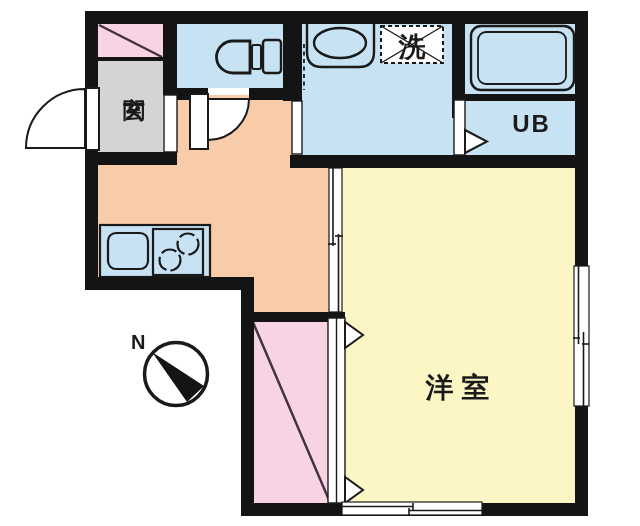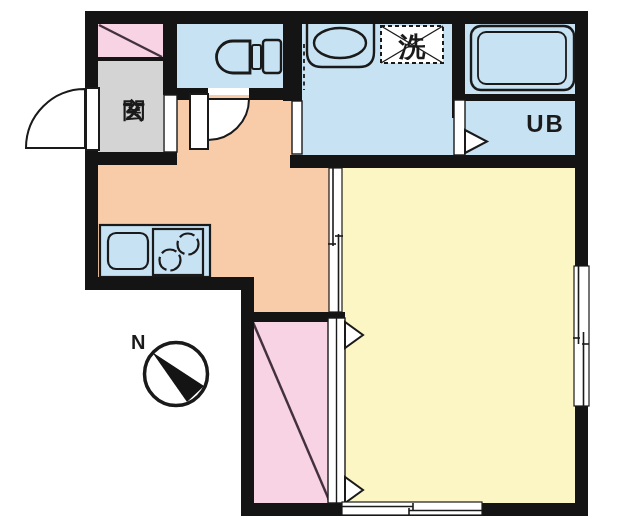--- a/index.html
+++ b/index.html
@@ -5,21 +5,21 @@
   html,body{margin:0;padding:0;background:#fff;}
   .stage{
     position:relative;width:640px;height:526px;background:#fff;overflow:hidden;
     font-family:"Liberation Sans","DejaVu Sans",sans-serif;color:#1a1a1a;
   }
   .stage svg{position:absolute;left:0;top:0;}
   .lbl{position:absolute;color:#1a1a1a;font-weight:600;white-space:pre;}
   .lbl-entrance{left:121px;top:79px;width:26px;font-size:22px;line-height:26px;
     writing-mode:vertical-rl;text-orientation:upright;letter-spacing:4px;}
   .lbl-laundry{left:381px;top:29px;width:62px;text-align:center;font-size:27px;}
-  .lbl-ub{left:508px;top:110px;width:75px;text-align:center;font-size:24px;letter-spacing:2px;}
+  .lbl-ub{left:494px;top:110px;width:75px;text-align:center;font-size:24px;letter-spacing:2px;}
   .lbl-room{left:385px;top:305px;width:145px;text-align:center;font-size:28px;line-height:33px;}
   .lbl-north{left:131px;top:331px;font-size:20px;font-weight:700;}
   
   .ln{stroke:#1a1a1a;}
   .nf{fill:none;}
 </style>
 </head>
 <body>
 
 <div class="stage">
@@ -152,15 +152,16 @@
   <g>
     <circle cx="176" cy="374" r="31.5" fill="#ffffff" class="ln" stroke-width="3.5"></circle>
     <path d="M152,352 L204,386 L187,402 Z" fill="#141414"></path>
   </g>
 </svg>
 
   <div class="lbl lbl-entrance">玄関</div>
   <div class="lbl lbl-laundry">洗</div>
   <div class="lbl lbl-ub">UB</div>
   <div class="lbl lbl-room">
+    <div>洋 室</div>
   </div>
   <div class="lbl lbl-north">N</div>
 </div>
 
 </body></html>

